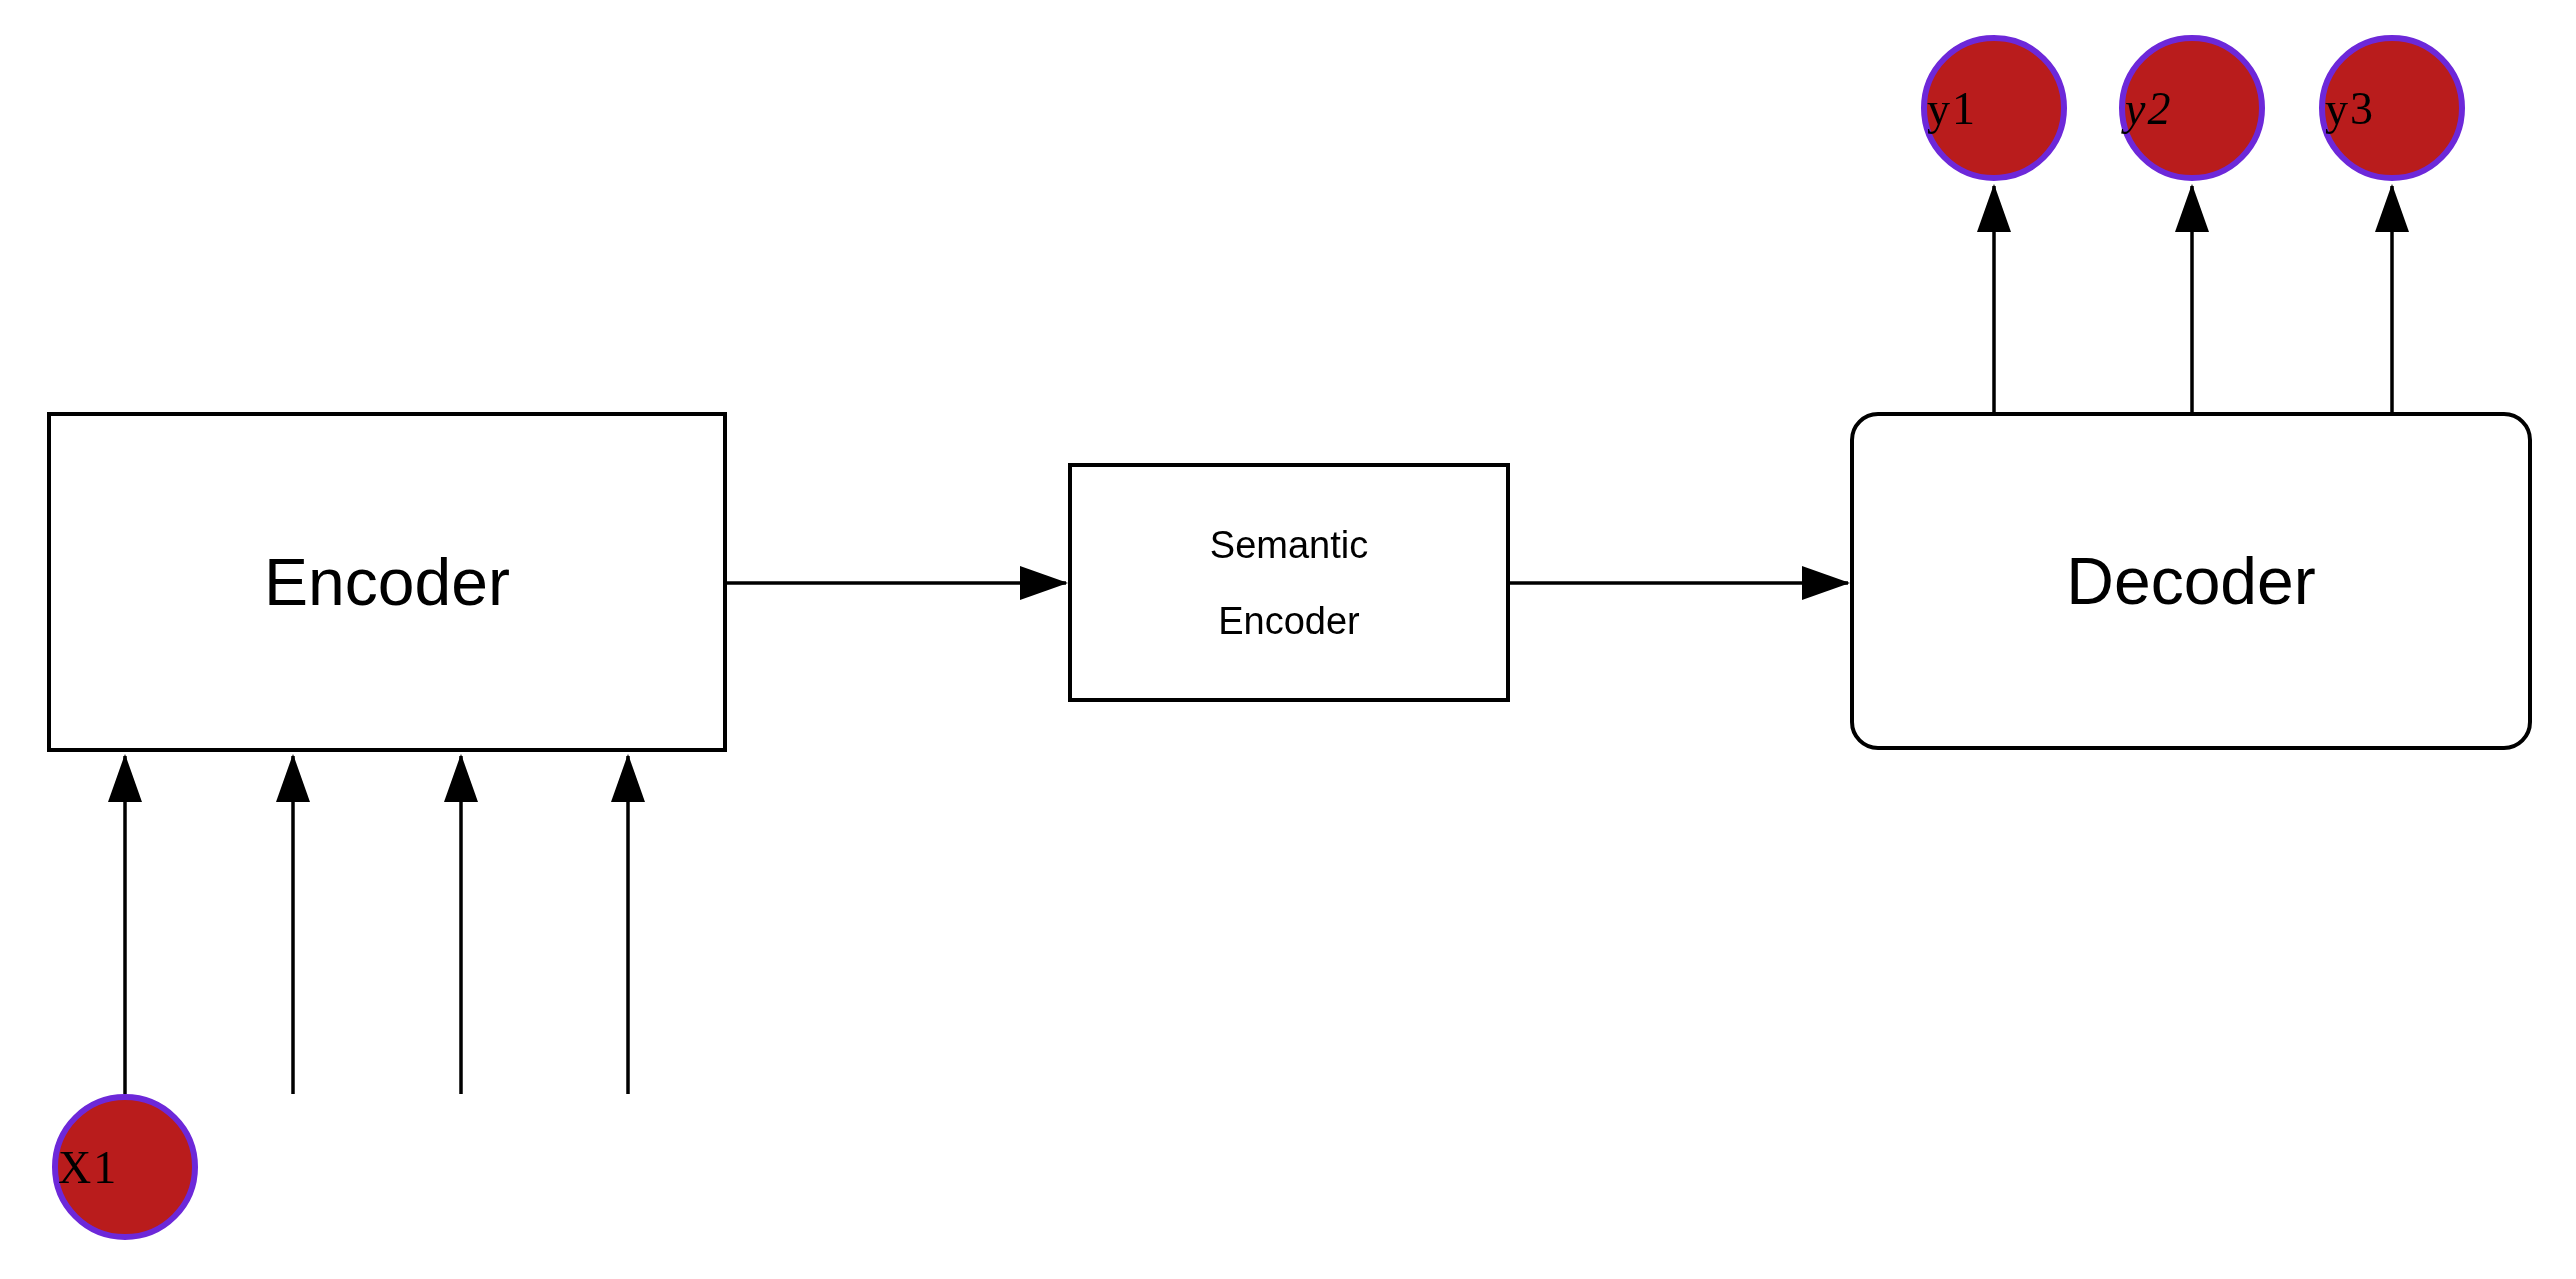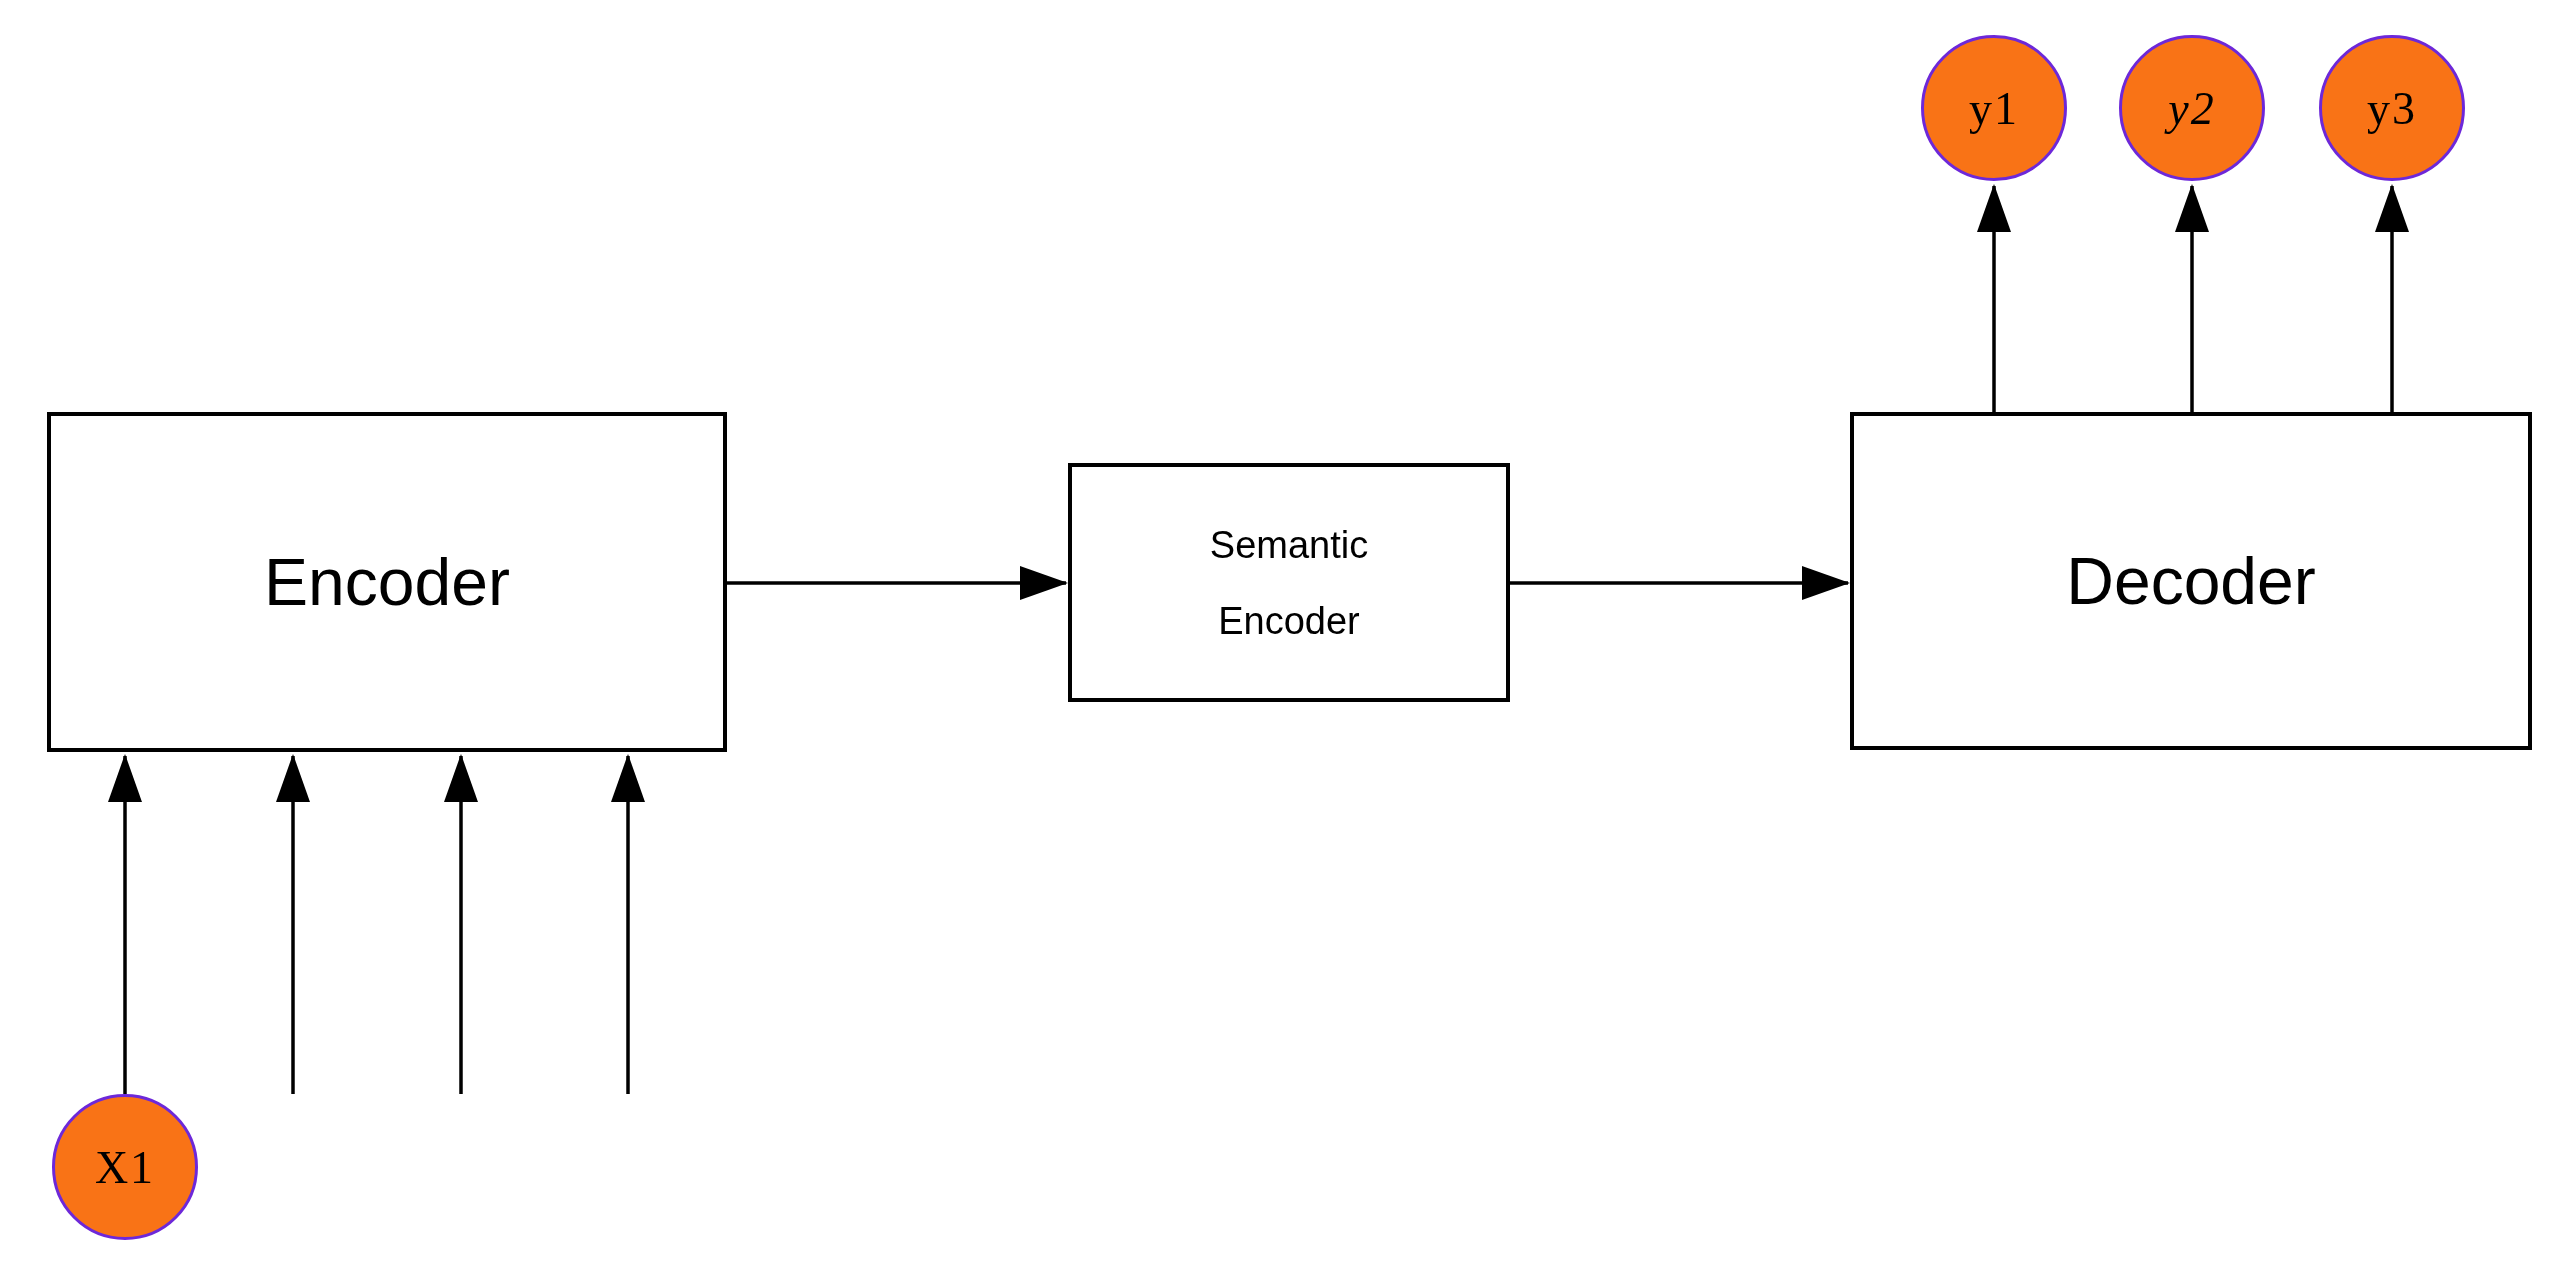--- a/index.html
+++ b/index.html
@@ -44,26 +44,25 @@
   }
   .block.small .block-label {
     font-size: 38px;
     line-height: 76px;
   }
   .node {
     position: absolute;
     box-sizing: border-box;
     width: 146px;
     height: 146px;
-    border: 3px solid #6d28d9;
+    border: 6px solid #6d28d9;
     border-radius: 50%;
-    background: #f97316;
+    background: #b91c1c;
     display: flex;
     align-items: center;
-    justify-content: center;
   }
   .node .node-label {
     font-family: "Liberation Serif", serif;
     font-size: 46px;
     letter-spacing: 2px;
     color: #000000;
   }
 </style>
 </head>
 <body>
@@ -98,21 +97,21 @@
 
   <div class="block" style="left:47px; top:412px; width:680px; height:340px;">
     <span class="block-label">Encoder</span>
   </div>
 
   <div class="block small" style="left:1068px; top:463px; width:442px; height:239px;">
     <span class="block-label">Semantic</span>
     <span class="block-label">Encoder</span>
   </div>
 
-  <div class="block" style="left:1850px; top:412px; width:682px; height:338px;">
+  <div class="block" style="left:1850px; top:412px; width:682px; height:338px;border-radius:28px;">
     <span class="block-label">Decoder</span>
   </div>
 
   <div class="node" style="left:52px; top:1094px;">
     <span class="node-label">X1</span>
   </div>
 
   <div class="node" style="left:1921px; top:35px;">
     <span class="node-label">y1</span>
   </div>

